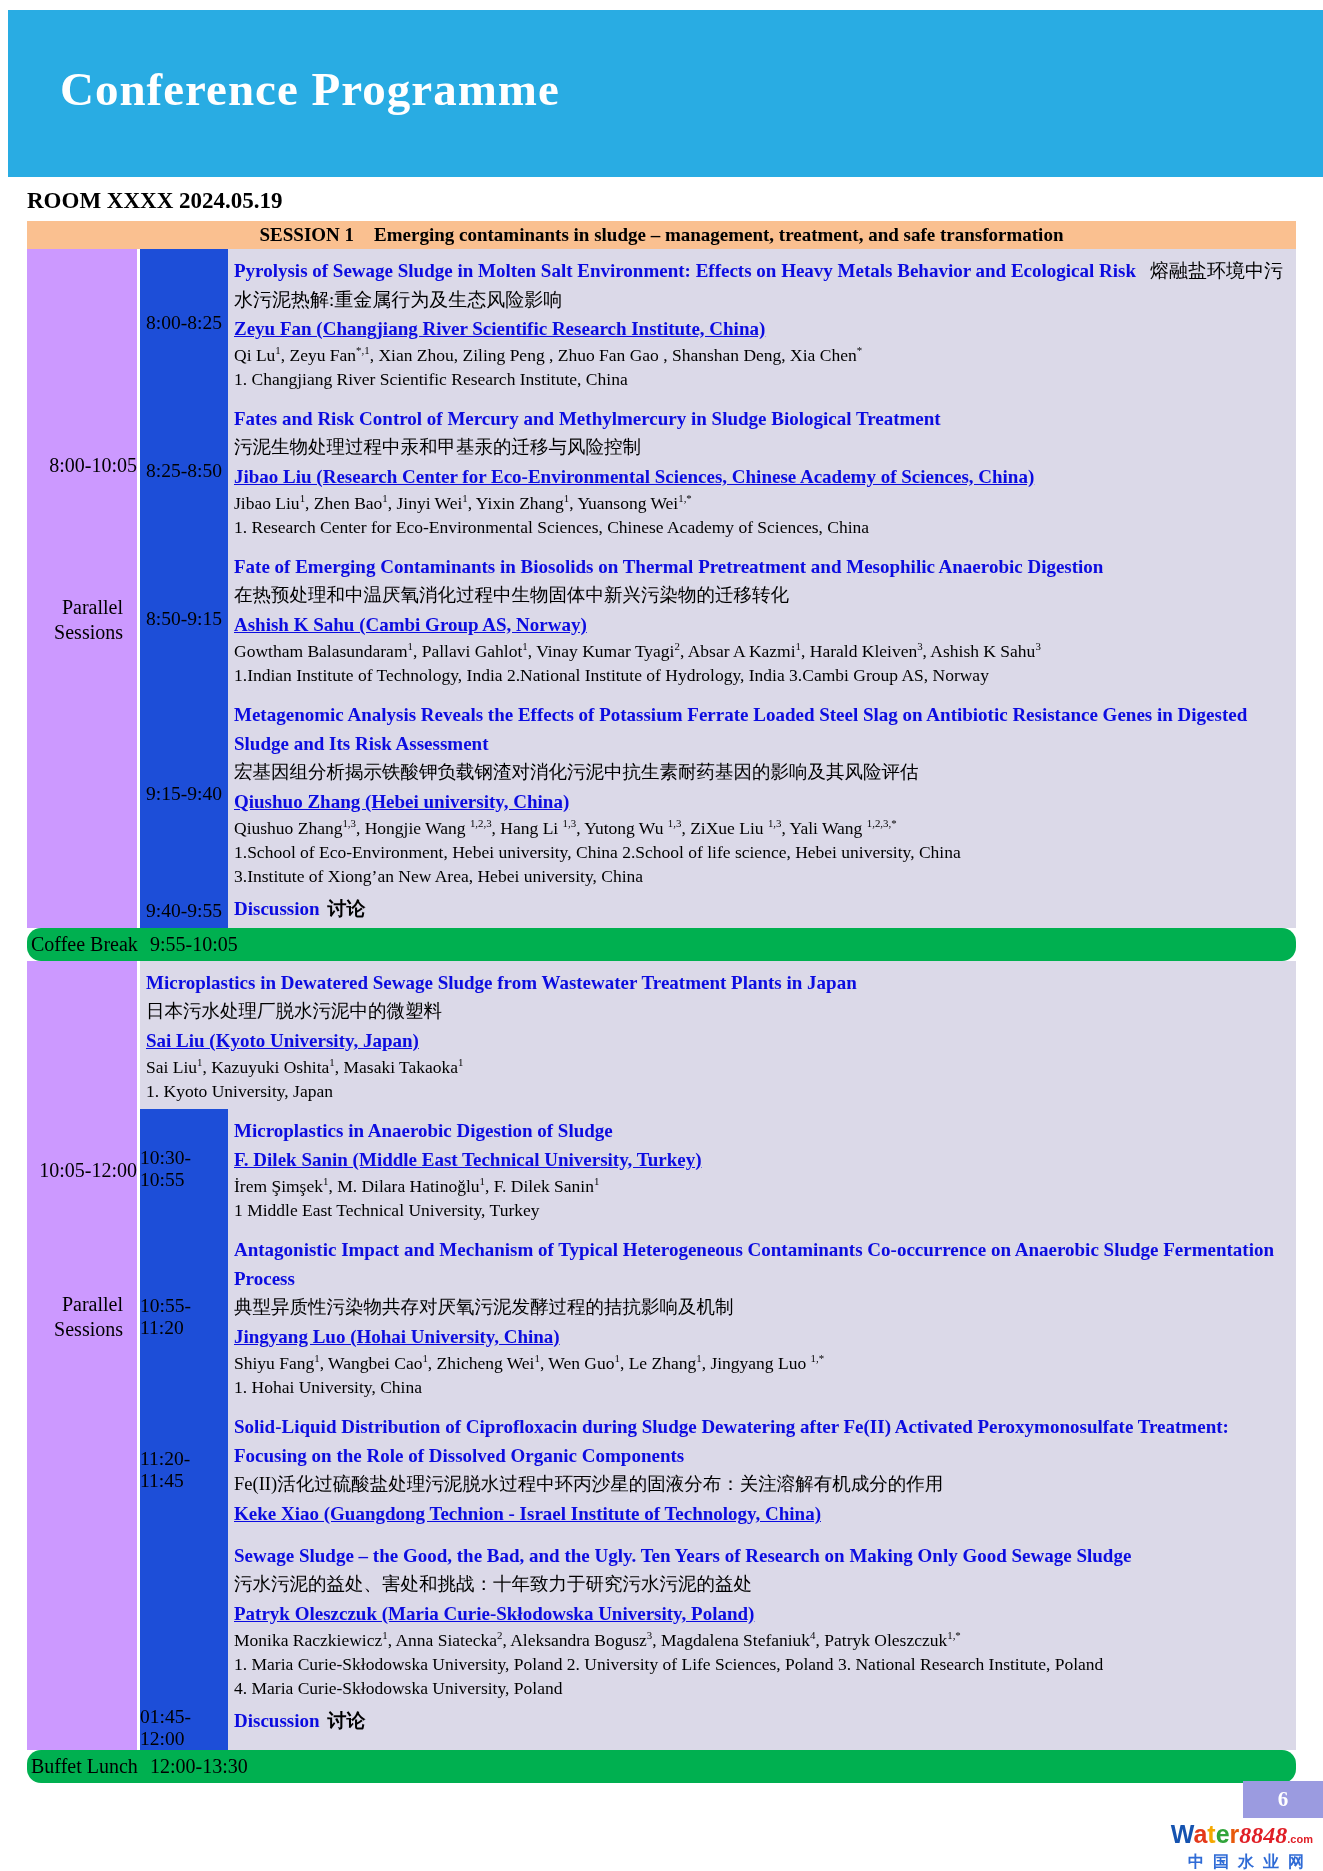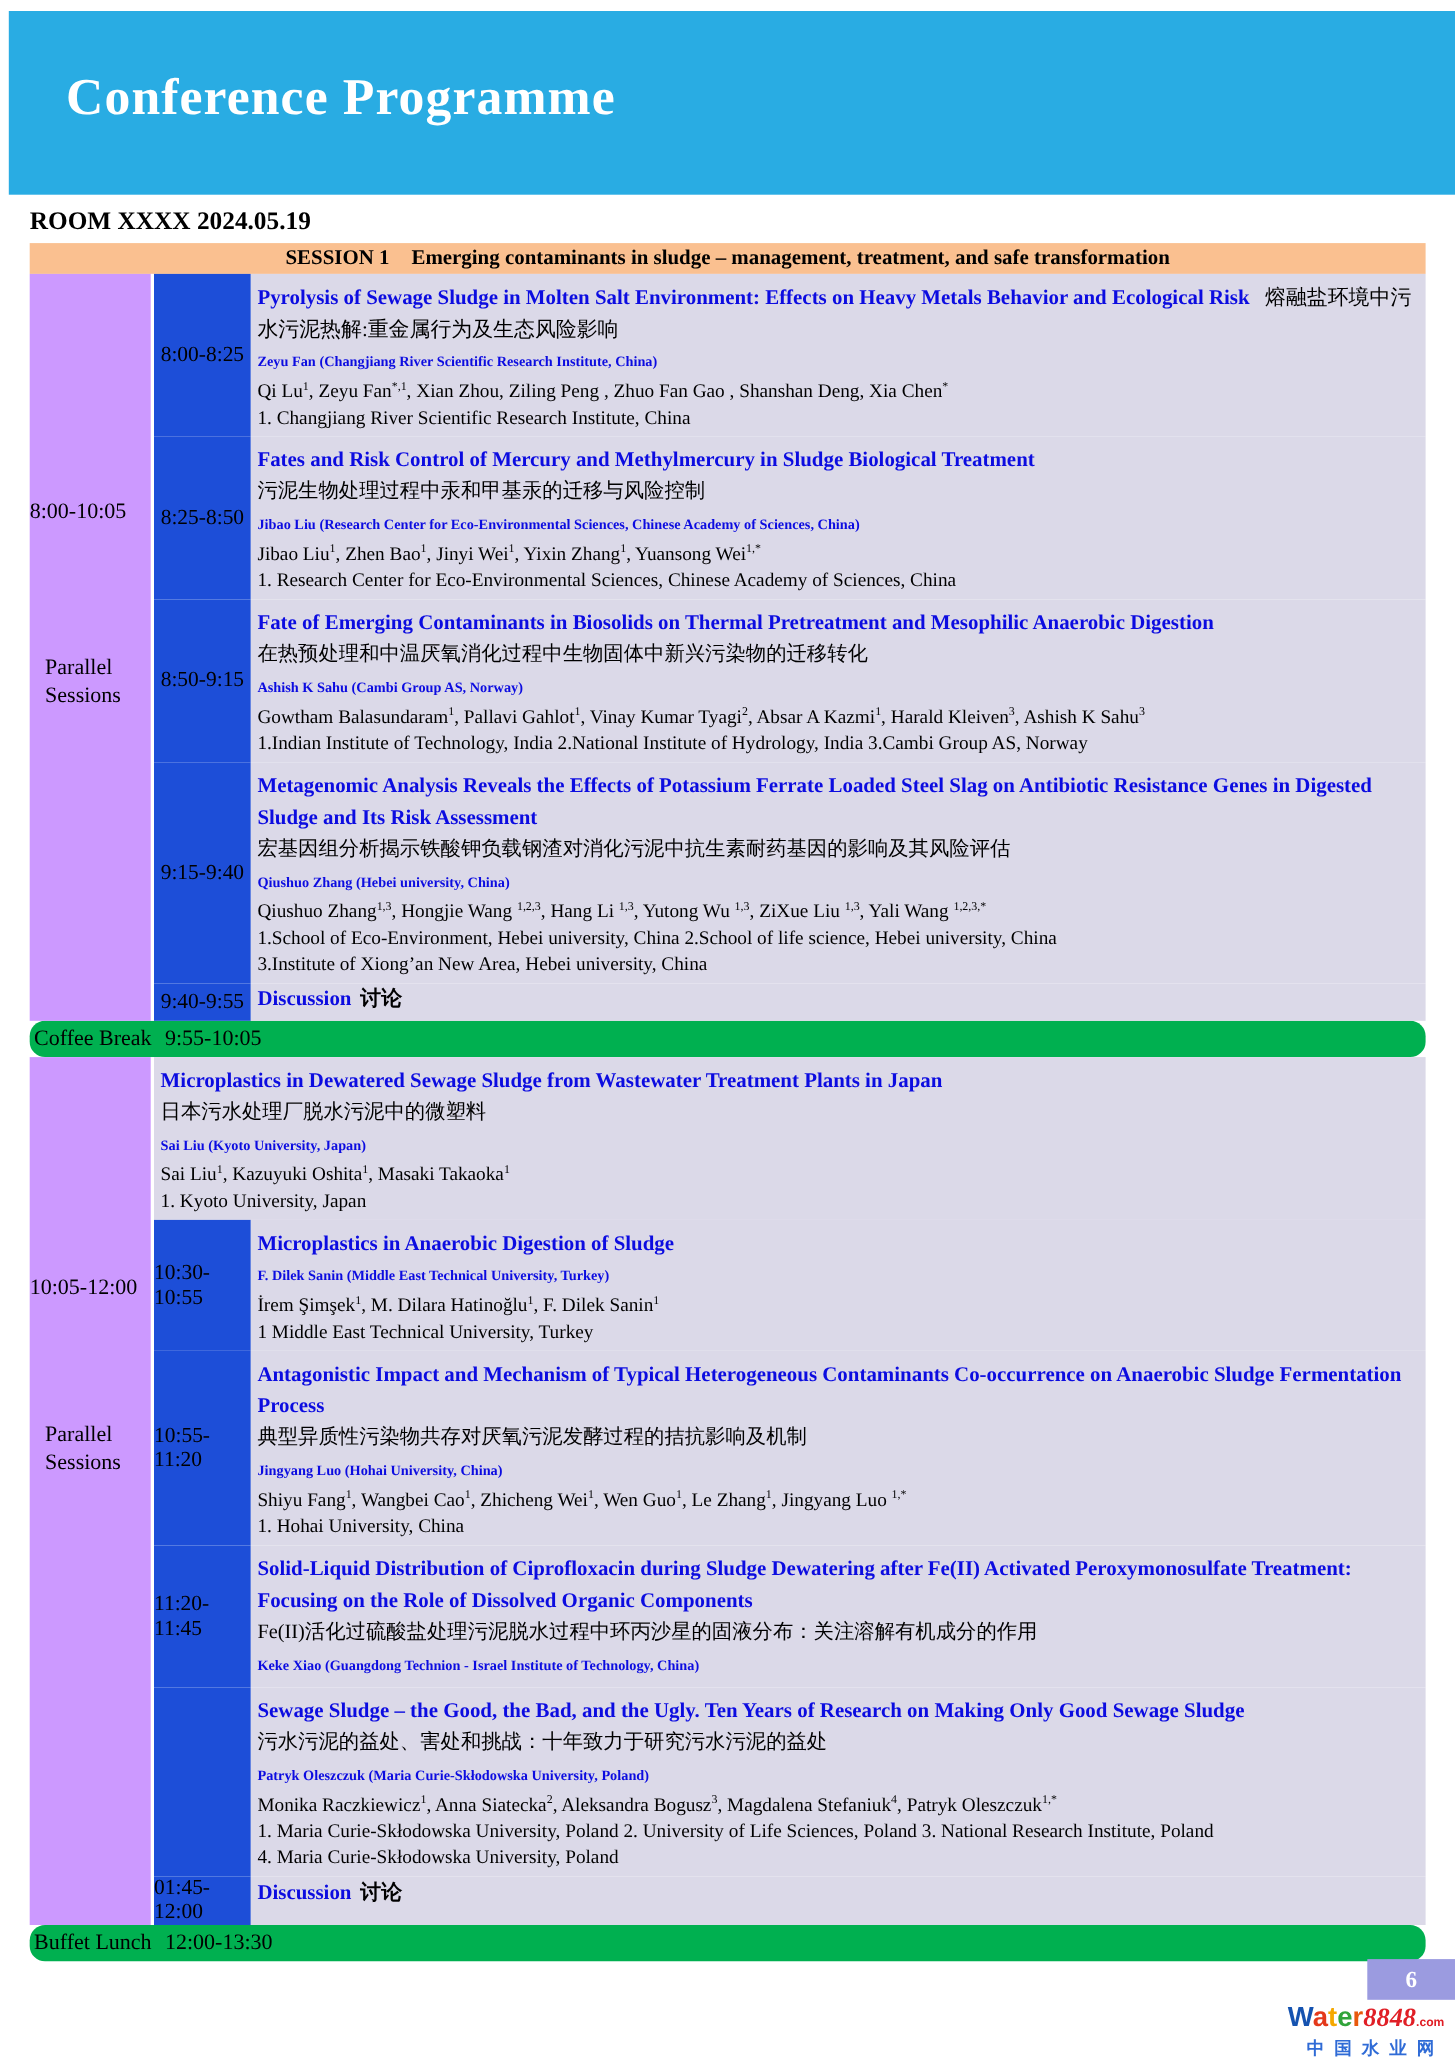--- a/index.html
+++ b/index.html
@@ -13,31 +13,31 @@
   
   .room{margin:11px 0 7px 27px;font-weight:bold;font-size:23px;}
 
   
   .tbl{margin:0 27px;width:1269px;}
   .session-header{height:28px;background:#FAC090;display:flex;justify-content:center;align-items:center;font-weight:bold;font-size:19px;}
   .session-header .gap{display:inline-block;width:20px;}
 
   .block{display:flex;align-items:stretch;}
   .side{width:110px;flex:none;background:#CC99FF;border-right:3px solid #fff;position:relative;font-size:20px;}
-  .side .slabel{position:absolute;left:0;width:100%;text-align:left;line-height:25px;}
+  .side .slabel{position:absolute;left:0;width:100%;text-align:right;line-height:25px;}
 
   .rows{flex:1;display:flex;flex-direction:column;}
   .row{display:flex;align-items:stretch;}
   .time{width:88px;flex:none;background:#1d4ed8;display:flex;align-items:center;justify-content:center;text-align:left;font-size:19.5px;}
   .talk{flex:1;background:#DBD9E8;padding:4px 10px 6px 6px;}
   .talk p{margin:0;}
   .title{color:#0C0CE0;font-weight:bold;font-size:19px;line-height:29px;margin-top:3px !important;}
   .zh-line{font-size:18.5px;line-height:29px;font-weight:normal;color:#000;}
   .zh-inline{font-weight:normal;color:#000;margin-left:14px;}
-  .speaker{color:#0C0CE0;font-weight:bold;font-size:13px;line-height:29px;}
+  .speaker{color:#0C0CE0;font-weight:bold;font-size:19px;line-height:29px;text-decoration:underline;}
   .authors,.affil{font-size:17.5px;line-height:24px;}
   sup{font-size:0.62em;line-height:0;}
   .disc{font-size:19px;line-height:26px;padding-top:2px;}
   .disc .d-en{color:#0C0CE0;font-weight:bold;}
   .disc .d-zh{font-weight:bold;margin-left:8px;}
 
   .break{height:33px;background:#00B050;display:flex;align-items:center;font-size:20px;border-radius:14px;}
   .break .b-label{width:110px;flex:none;padding-left:4px;}
   .break .b-time{margin-left:9px;}
 

